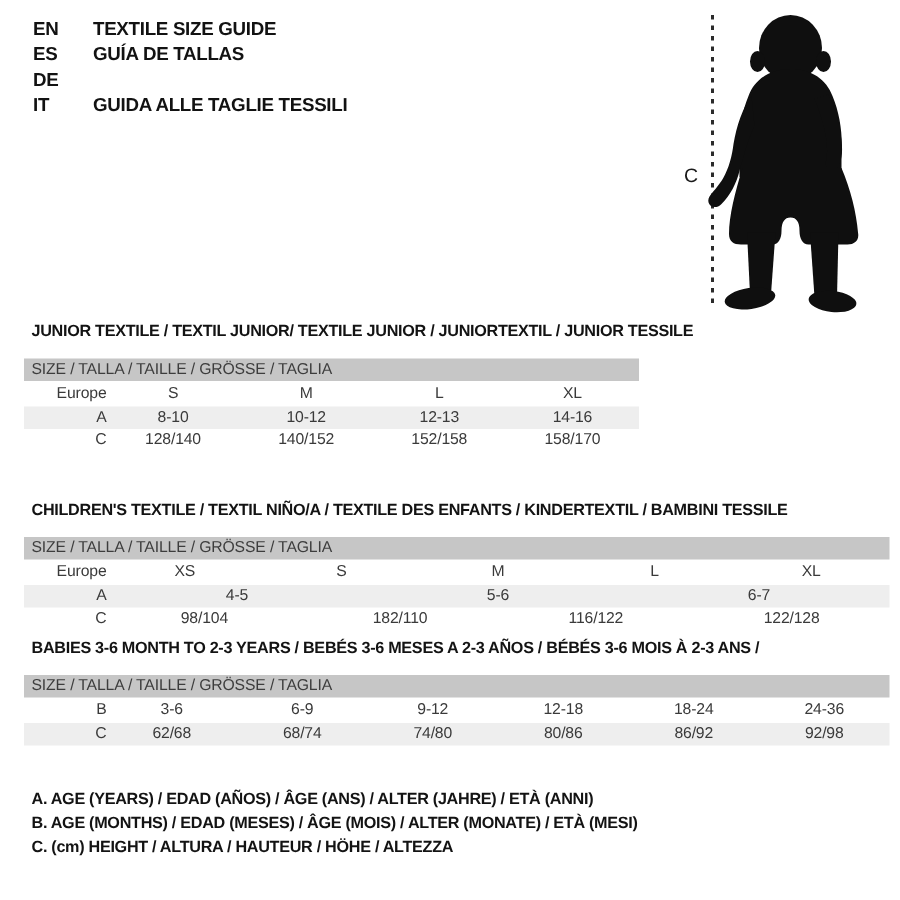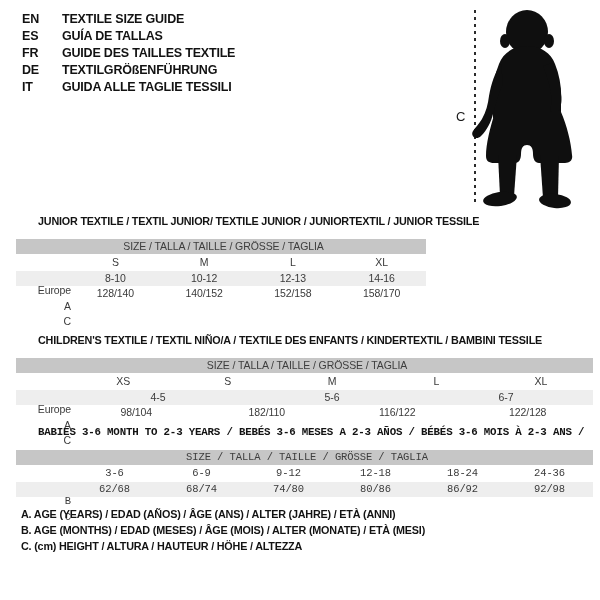--- a/index.html
+++ b/index.html
@@ -11,56 +11,51 @@
   .lang-row{display:flex;line-height:17px;font-weight:bold;font-size:12.5px;letter-spacing:-0.2px;color:#121212;}
   .lang-code{width:40px;}
 
   
   .figure{position:absolute;left:455px;top:0;width:145px;height:215px;}
 
   
   .table-block{position:absolute;left:16px;}
   .t1{top:213px;width:410px;}
   .t2{top:332px;width:577px;}
-  .t3{top:424px;width:577px;font-family:Liberation Mono, monospace;}
-  .tbl-title{margin-left:22px;margin-bottom:10px;font-weight:bold;font-size:10.8px;
+  .t3{top:424px;width:577px;}
+  .tbl-title{margin-left:5px;margin-bottom:10px;font-weight:bold;font-size:10.8px;
              line-height:16px;letter-spacing:-0.2px;color:#131313;}
   .tbl-title div{white-space:nowrap;}
   .size-bar{height:15px;line-height:15px;background:#c6c6c6;color:#3d3d3d;
-            font-size:10.5px;padding-left:5px;margin-bottom:1px;letter-spacing:-0.1px;text-align:center;}
+            font-size:10.5px;padding-left:5px;margin-bottom:1px;letter-spacing:-0.1px;}
   .row{display:flex;height:15.5px;line-height:15.5px;font-size:10.5px;color:#3a3a3a;letter-spacing:-0.1px;}
   .row.alt{background:#eeeeee;}
   .cell{flex:1;text-align:center;}
-  .cell.label{flex:0 0 50px;text-align:right;padding-left:5px;margin-top:28px;}
+  .cell.label{flex:0 0 50px;text-align:right;padding-left:5px;}
 
   
-  .footnotes{position:absolute;left:21px;top:506px;font-weight:bold;font-size:10.8px;
+  .footnotes{position:absolute;left:21px;top:525px;font-weight:bold;font-size:10.8px;
              line-height:16px;letter-spacing:-0.2px;color:#131313;white-space:nowrap;}
 </style>
 </head>
 <body>
 
 <div class="page">
 
   <div class="langs">
     <div class="lang-row">
       <span class="lang-code">EN</span>
       <span>TEXTILE SIZE GUIDE</span>
     </div>
     <div class="lang-row">
       <span class="lang-code">ES</span>
       <span>GUÍA DE TALLAS</span>
     </div>
     <div class="lang-row">
-      <span class="lang-code">FR</span>
-      <span>GUIDE DES TAILLES TEXTILE</span>
-    </div>
-    <div class="lang-row">
       <span class="lang-code">DE</span>
-      <span>TEXTILGRÖßENFÜHRUNG</span>
     </div>
     <div class="lang-row">
       <span class="lang-code">IT</span>
       <span>GUIDA ALLE TAGLIE TESSILI</span>
     </div>
   </div>
 
   <svg class="figure" viewBox="0 0 145 215">
     <line x1="20" y1="10" x2="20" y2="205" stroke="#2b2b2b" stroke-width="2" stroke-dasharray="3 4"></line>
     <text x="1" y="121" font-size="13" fill="#1a1a1a" font-family="Liberation Sans, sans-serif">C</text>

